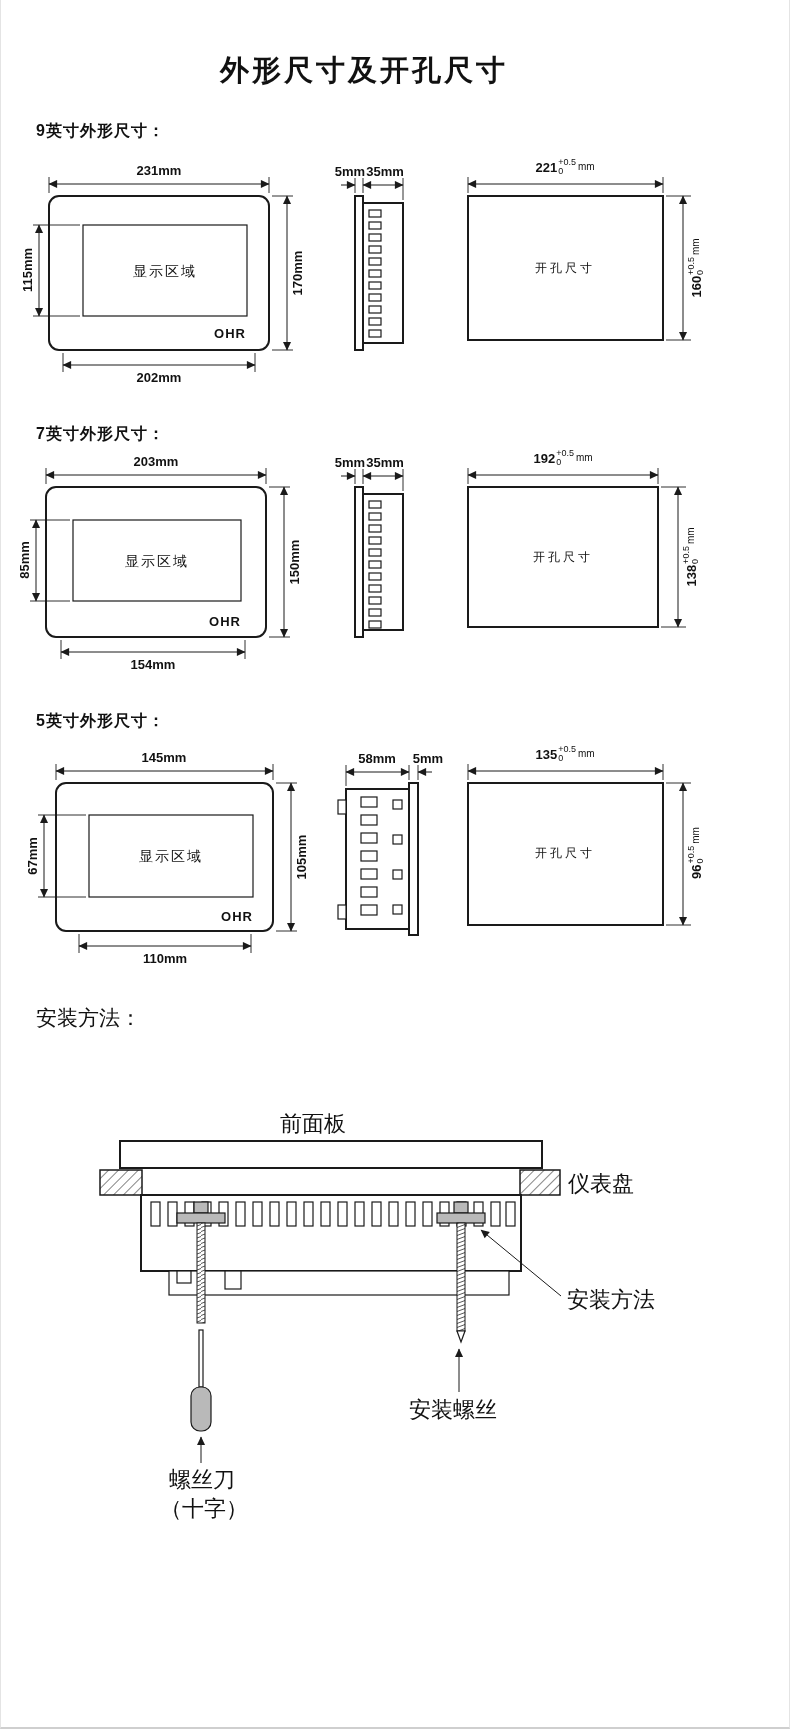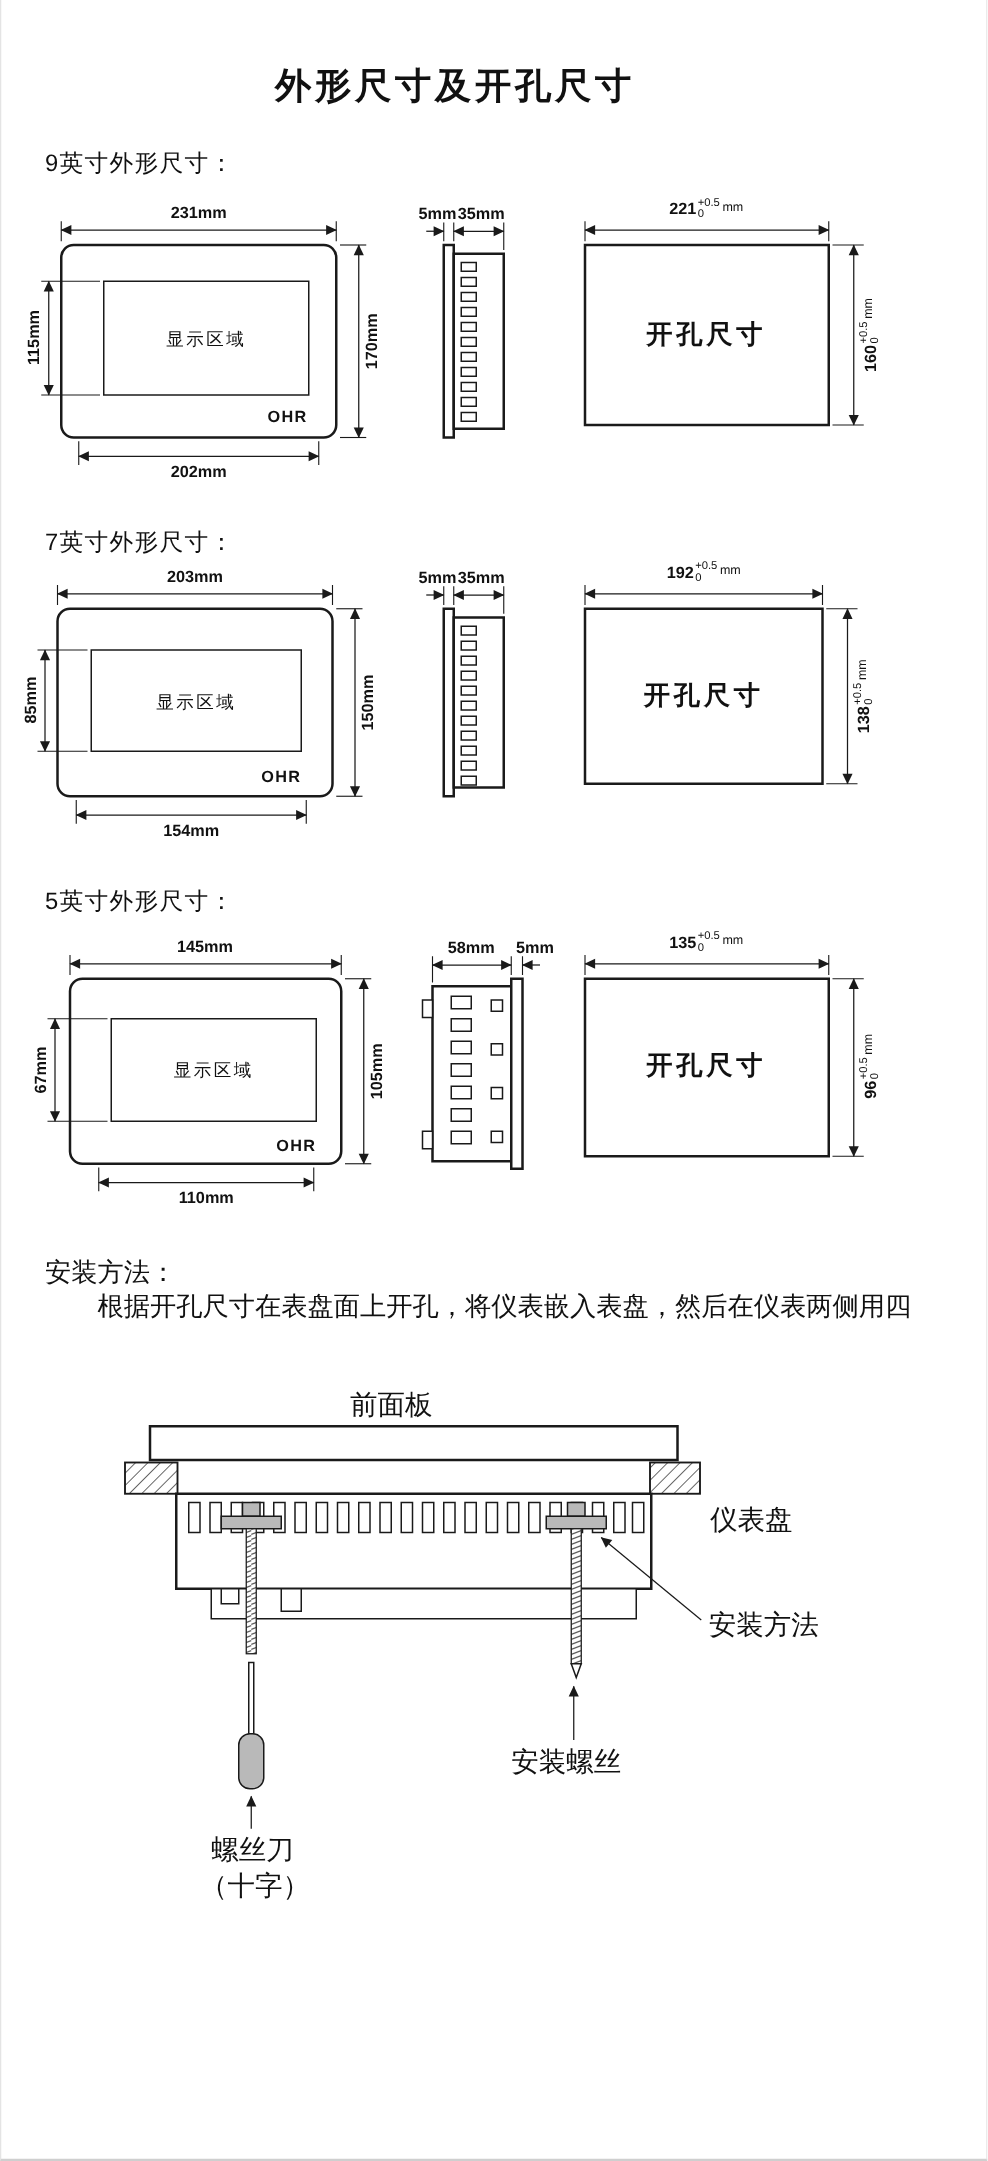--- a/index.html
+++ b/index.html
@@ -18,23 +18,23 @@
   .th{fill:url(#threadp);stroke:#1a1a1a;stroke-width:1}
   .w{fill:#fff;stroke:none}
   
   .lbl{position:absolute;transform:translate(-50%,-50%);white-space:nowrap;line-height:1}
   .lbl.v{transform:translate(-50%,-50%) rotate(-90deg)}
   .dim{font-size:13px;font-weight:700}
   .tol{display:flex;align-items:center;gap:1px}
   .stk{display:inline-flex;flex-direction:column;align-items:flex-start;font-size:9px;font-weight:400;line-height:1.05}
   .unit{font-size:10px;font-weight:400;margin-left:1px}
   .title{font-size:29px;font-weight:700;letter-spacing:3px}
-  .sech{position:absolute;font-size:19px;font-weight:400;letter-spacing:1px;line-height:1.2}
+  .sech{position:absolute;font-size:16px;font-weight:700;letter-spacing:1px;line-height:1.2}
   .area{font-size:14px;font-weight:400;letter-spacing:2px}
-  .cut{font-size:21px;font-weight:700;letter-spacing:3px}
+  .cut{font-size:12px;font-weight:400;letter-spacing:3px}
   .logo{font-size:13px;font-weight:900;letter-spacing:1px}
   .ins-h{position:absolute;left:35px;top:1004px;font-size:21px;font-family:Liberation Mono, monospace}
   .ins-line{position:absolute;left:35px;font-size:21px;font-family:"Liberation Serif",serif;white-space:nowrap}
   .big{font-size:22px;font-family:"Liberation Serif",serif}
 </style>
 </head>
 <body>
 
 <div class="page">
 
@@ -325,22 +325,21 @@
       <span>96</span>
         <span class="stk">
           <span>+0.5</span>
           <span>0</span>
         </span>
         <span class="unit">mm</span>
     </div>
   </div>
 
   <div class="ins-h">安装方法：</div>
-  <div class="ins-line" style="top:1031px;padding-left:2em">根据开孔尺寸在表盘面上开孔，将仪表嵌入表盘，然后在仪表两侧用四</div>
 
   <div class="lbl big" style="left:312px;top:1124px">前面板</div>
-  <div class="lbl big" style="left:600px;top:1216px">仪表盘</div>
+  <div class="lbl big" style="left:600px;top:1184px">仪表盘</div>
   <div class="lbl big" style="left:610px;top:1300px">安装方法</div>
   <div class="lbl big" style="left:452px;top:1410px">安装螺丝</div>
   <div class="lbl big" style="left:201px;top:1480px">螺丝刀</div>
   <div class="lbl big" style="left:203px;top:1509px">（十字）</div>
 
 </div>
 
 </body></html>

